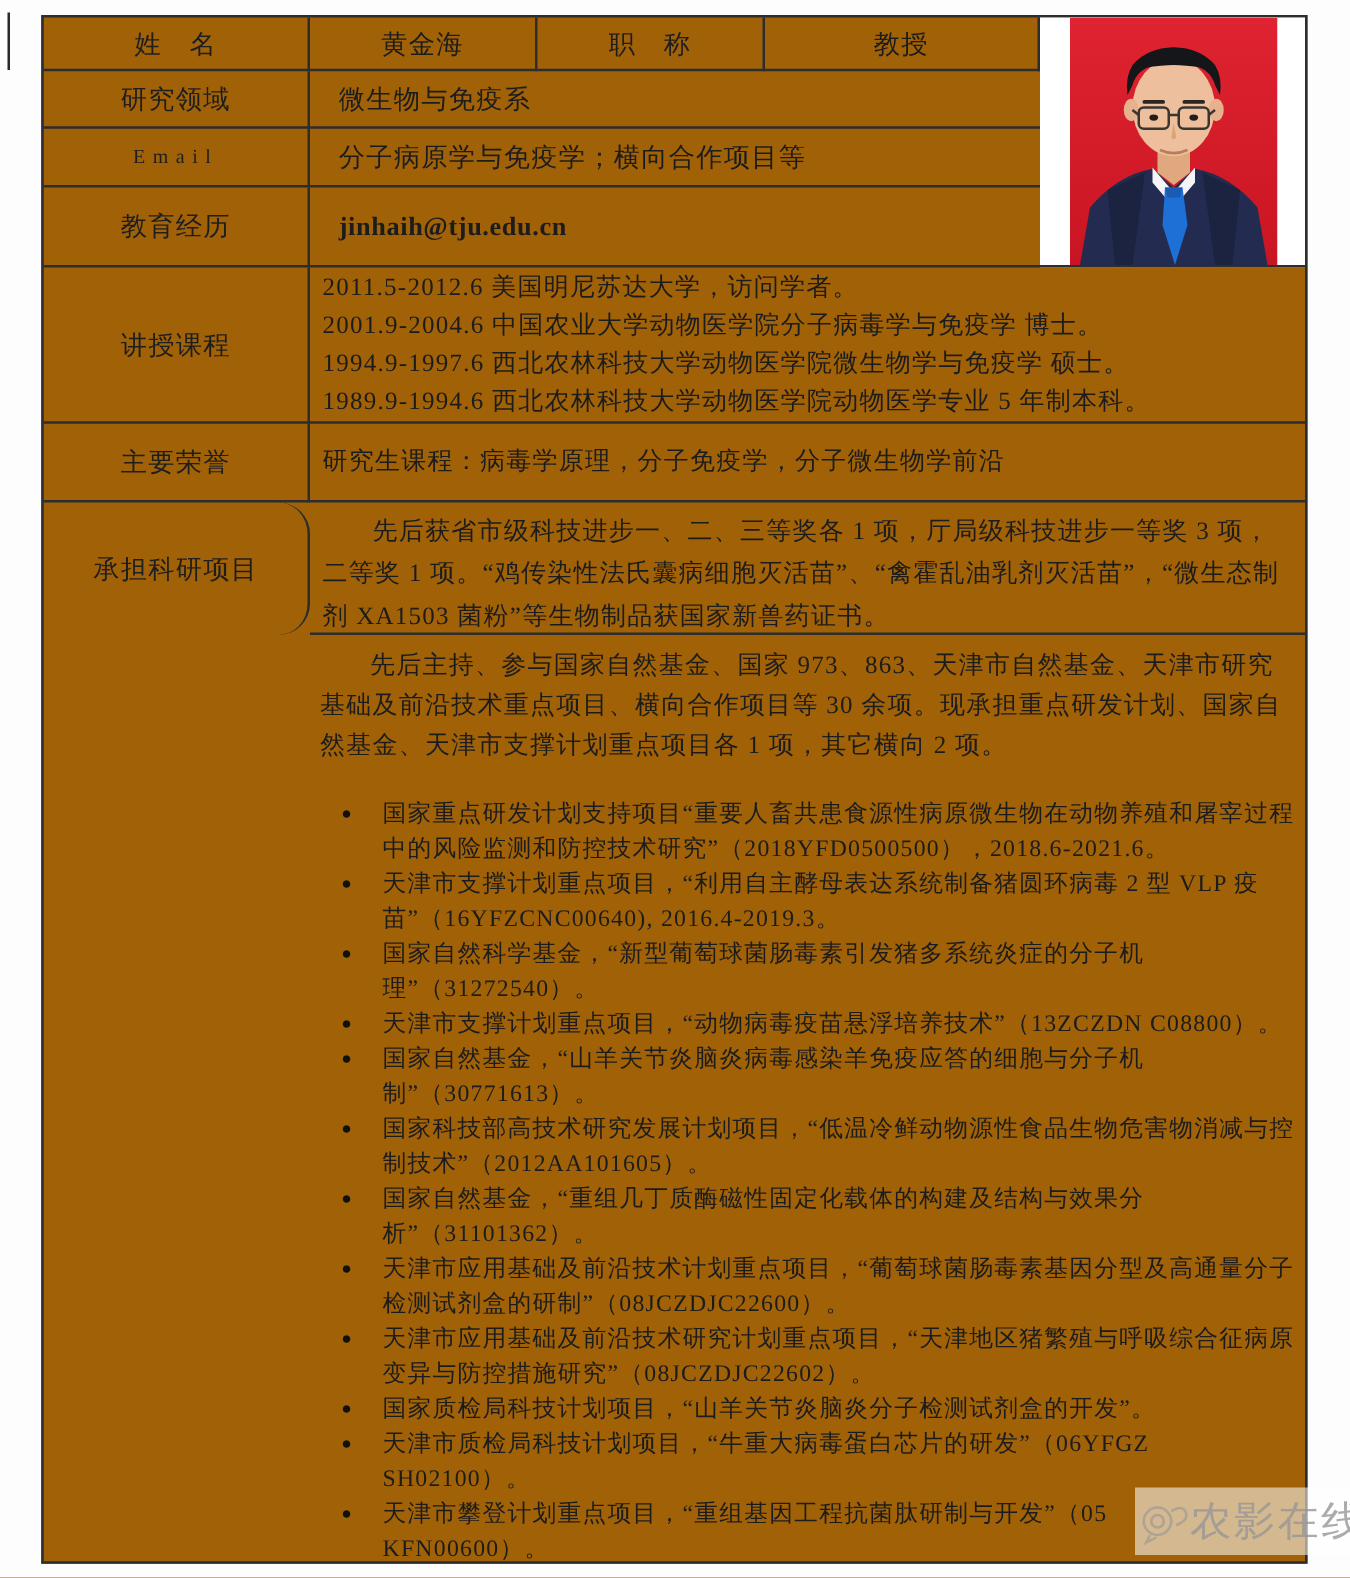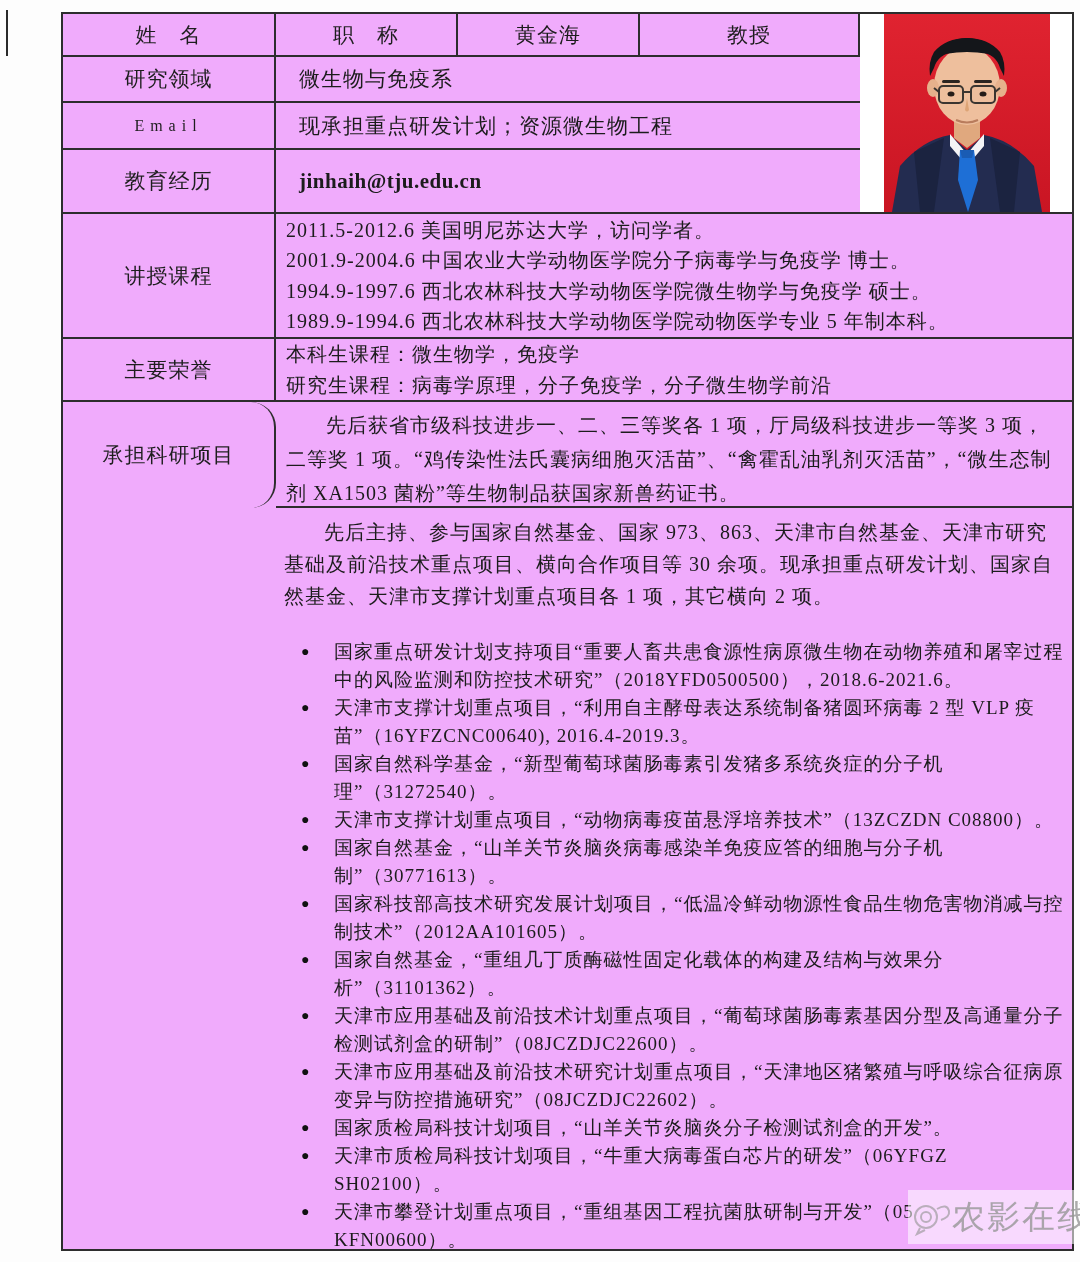--- a/index.html
+++ b/index.html
@@ -22,22 +22,21 @@
     background: #2a2a2a;
   }
 
   .doc-table {
     position: absolute;
     left: 33px; top: 12px;
     border: 2px solid #2d2d2d;
     display: grid;
     grid-template-columns: 213px 182px 182px 220px 212px;
     grid-template-rows: 43px 46px 47px 64px 125px 63px 106px 741px;
-    background: #f0abfc;
-    margin-left: 28px;
+    background: #a16207;
   }
   .cell { border-right: 2px solid #2d2d2d; border-bottom: 2px solid #2d2d2d; overflow: hidden; }
   .no-r { border-right: none; }
   .no-b { border-bottom: none; border-radius: 25px; }
 
   .label-cell {
     display: flex; align-items: center; justify-content: center;
     font-size: 21px; letter-spacing: 1px; color: #1e1e1e;
     text-align: center;
   }
@@ -85,22 +84,22 @@
              color: rgba(150,150,150,0.8); white-space: nowrap; }
 </style>
 </head>
 <body>
 
 <div class="edge-artifact"></div>
 
 <div class="doc-table">
 
   <div class="cell label-cell">姓　名</div>
+  <div class="cell value-cell value-center">黄金海</div>
   <div class="cell label-cell">职　称</div>
-  <div class="cell value-cell value-center">黄金海</div>
   <div class="cell value-cell value-center">教授</div>
 
   <div class="cell no-r photo-cell" style="grid-area: 1 / 5 / 5 / 6;">
     <div class="photo-frame">
       <svg width="166" height="198" viewBox="0 0 166 198" xmlns="http://www.w3.org/2000/svg">
         <defs>
           <linearGradient id="redbg" x1="0" y1="0" x2="0" y2="1">
             <stop offset="0" stop-color="#e02330"></stop>
             <stop offset="1" stop-color="#c91523"></stop>
           </linearGradient>
@@ -141,36 +140,35 @@
 
         <path d="M83,84 L81,96 Q83,99 85,96 Z" fill="#dda476"></path>
         <path d="M72,106 Q83,111 94,106" stroke="#b97c5c" stroke-width="2" fill="none"></path>
       </svg>
     </div>
   </div>
 
   <div class="cell no-r value-cell" style="grid-area: 2 / 2 / 3 / 5;">微生物与免疫系</div>
 
   <div class="cell label-cell">研究领域</div>
-  <div class="cell no-r value-cell" style="grid-area: 3 / 2 / 4 / 5;">现承担重点研发计划；资源微生物工程</div>
+  <div class="cell no-r value-cell" style="grid-area: 3 / 2 / 4 / 5;">分子病原学与免疫学；横向合作项目等</div>
 
   <div class="cell label-cell email-label">Email</div>
   <div class="cell no-r value-cell email-value" style="grid-area: 4 / 2 / 5 / 5;">jinhaih@tju.edu.cn</div>
 
   <div class="cell label-cell">教育经历</div>
   <div class="cell no-r lines-cell" style="grid-area: 5 / 2 / 6 / 6;">
       <div class="edu-line">2011.5-2012.6 美国明尼苏达大学，访问学者。</div>
       <div class="edu-line">2001.9-2004.6 中国农业大学动物医学院分子病毒学与免疫学 博士。</div>
       <div class="edu-line">1994.9-1997.6 西北农林科技大学动物医学院微生物学与免疫学 硕士。</div>
       <div class="edu-line">1989.9-1994.6 西北农林科技大学动物医学院动物医学专业 5 年制本科。</div>
     </div>
 
   <div class="cell label-cell">讲授课程</div>
   <div class="cell no-r lines-cell" style="grid-area: 6 / 2 / 7 / 6;">
-      <div class="course-line">本科生课程：微生物学，免疫学</div>
       <div class="course-line">研究生课程：病毒学原理，分子免疫学，分子微生物学前沿</div>
     </div>
 
   <div class="cell label-cell">主要荣誉</div>
   <div class="cell no-r honors-cell" style="grid-area: 7 / 2 / 8 / 6;">
     <div class="honors-text">先后获省市级科技进步一、二、三等奖各 1 项，厅局级科技进步一等奖 3 项，二等奖 1 项。“鸡传染性法氏囊病细胞灭活苗”、“禽霍乱油乳剂灭活苗”，“微生态制剂 XA1503 菌粉”等生物制品获国家新兽药证书。</div>
   </div>
 
   <div class="cell no-b label-cell">承担科研项目</div>
   <div class="cell no-r no-b projects-cell" style="grid-area: 8 / 2 / 9 / 6;">

